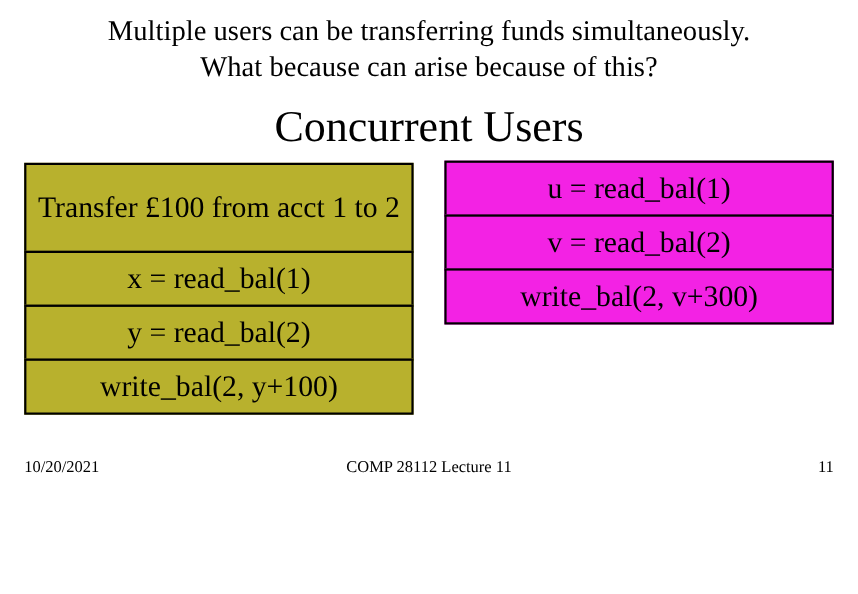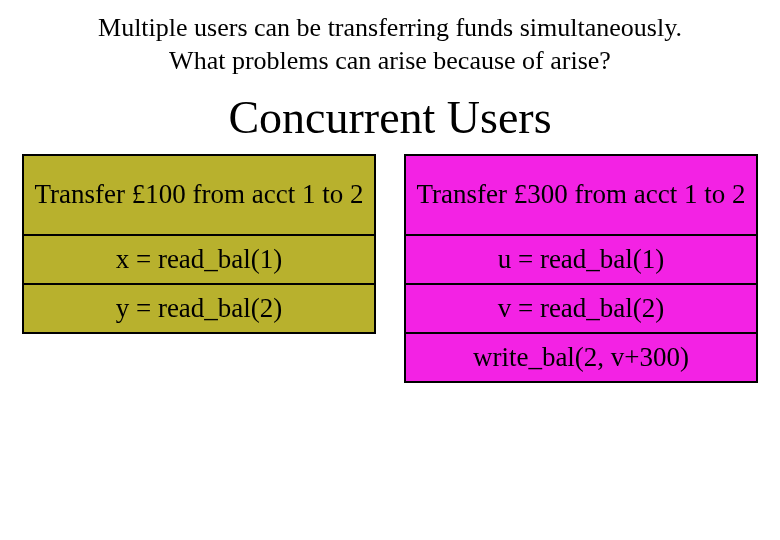--- a/index.html
+++ b/index.html
@@ -1,54 +1,59 @@
 <!DOCTYPE html>
 <html><head>
 <meta charset="utf-8">
 <style>
   * { box-sizing: border-box; margin: 0; padding: 0; }
   html, body { width: 780px; height: 540px; background: #fff; font-family: "Times New Roman", Times, serif; color: #000; }
   .slide { width: 780px; height: 444px; position: relative; padding: 10px 18px 0 18px; }
   .lead { font-size: 26px; text-align: center; line-height: 1.25; margin-top: 2px; }
-  .title { font-size: 46px; text-align: center; margin-top: 14px; }
+  .title { font-size: 40px; text-align: center; margin-top: 14px; }
   .columns { display: flex; gap: 28px; margin-top: 10px; padding: 0 4px; }
   .col { flex: 1; }
   .cell { border: 2px solid #000; text-align: center; font-size: 27px; line-height: 1.3; padding: 6px 4px; display: flex; align-items: center; justify-content: center; }
   .header-cell { min-height: 82px; }
   .row-cell { min-height: 48px; margin-top: -2px; }
   .olive { background: #b8b12d; }
   .magenta { background: #f322e4; }
   .footer { position: absolute; bottom: 10px; left: 0; width: 100%; display: flex; font-size: 15px; align-items: center; }
   .footer .date { flex: 1; padding-left: 22px; text-align: left; }
   .footer .course { flex: 1; text-align: center; }
   .footer .page { flex: 1; padding-right: 22px; text-align: right; }
 </style>
 </head>
 <body>
 
 <div class="slide">
 
   <div class="lead">
     <span>Multiple users can be transferring funds simultaneously.</span><br>
-    <span>What problems can arise because of arise?</span>
+    <span>What because can arise because of this?</span>
   </div>
 
   <div class="title">Concurrent Users</div>
 
   <div class="columns">
 
     <div class="col">
       <div class="cell header-cell olive">Transfer £100 from acct 1 to 2</div>
       <div class="cell row-cell olive">x = read_bal(1)</div>
       <div class="cell row-cell olive">y = read_bal(2)</div>
+      <div class="cell row-cell olive">write_bal(2, y+100)</div>
     </div>
 
     <div class="col">
-      <div class="cell header-cell magenta">Transfer £300 from acct 1 to 2</div>
       <div class="cell row-cell magenta">u = read_bal(1)</div>
       <div class="cell row-cell magenta">v = read_bal(2)</div>
       <div class="cell row-cell magenta">write_bal(2, v+300)</div>
     </div>
 
   </div>
 
+  <div class="footer">
+    <div class="date">10/20/2021</div>
+    <div class="course">COMP 28112 Lecture 11</div>
+    <div class="page">11</div>
+  </div>
 
 </div>
 
 </body></html>

